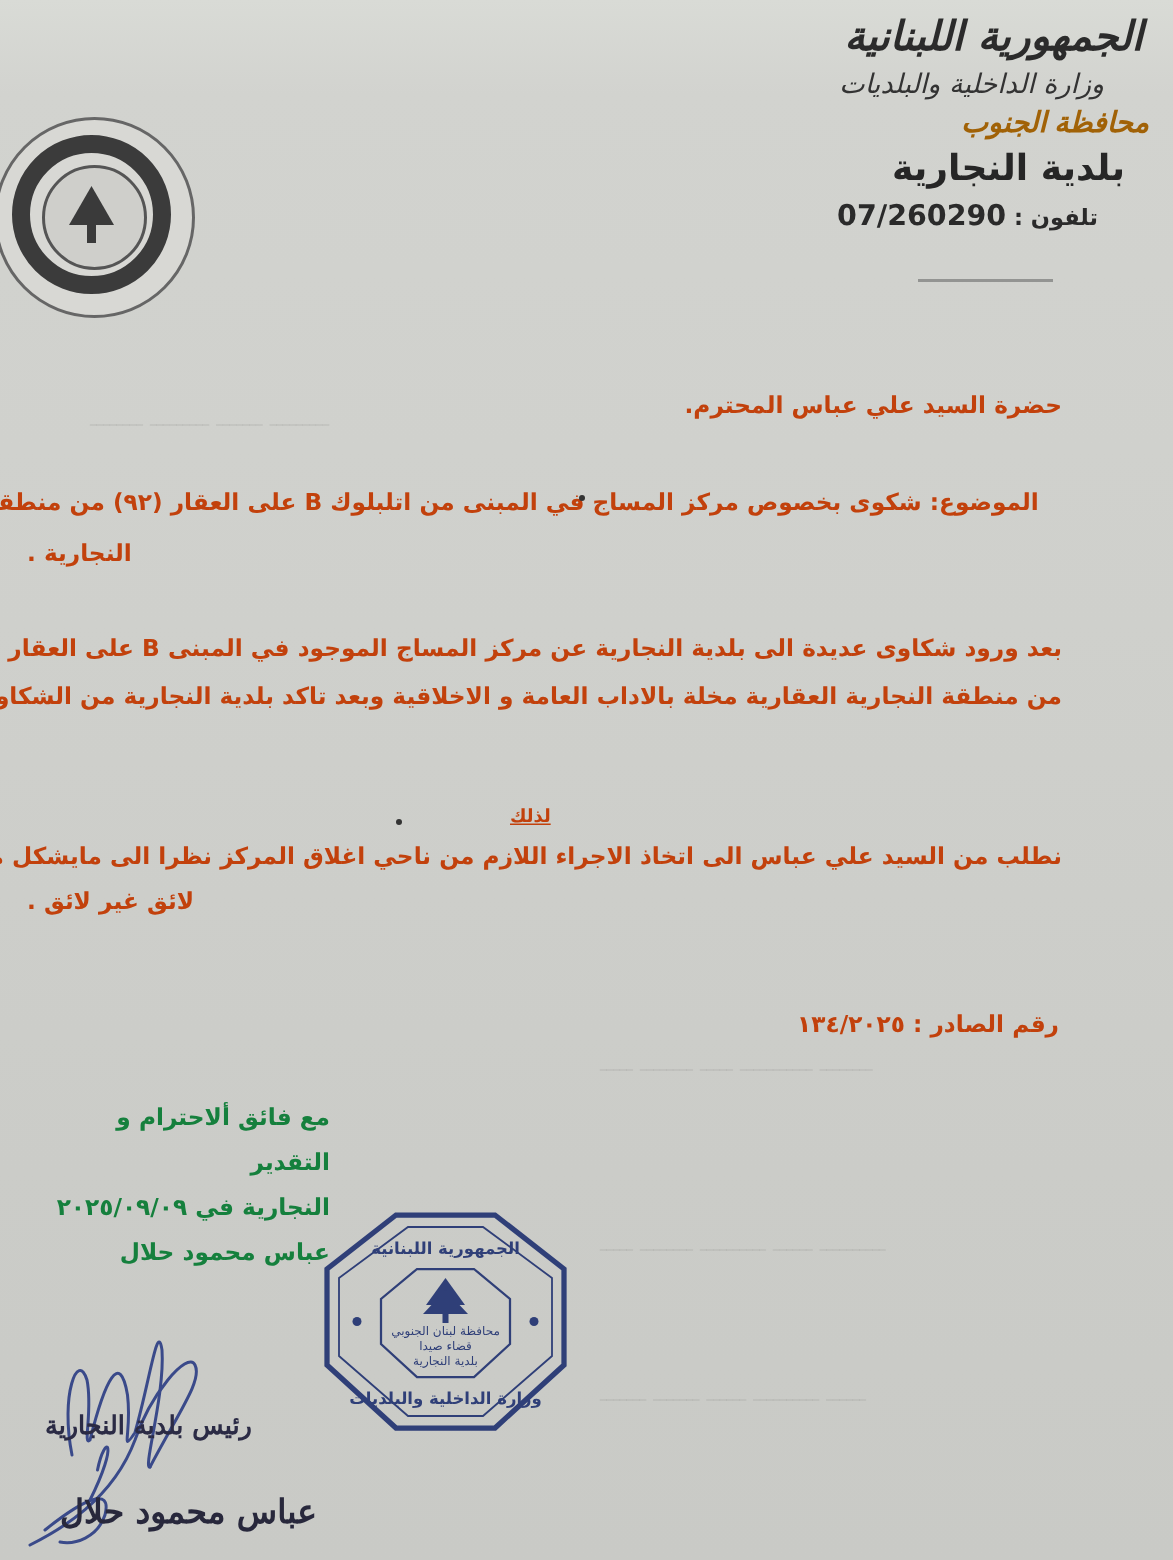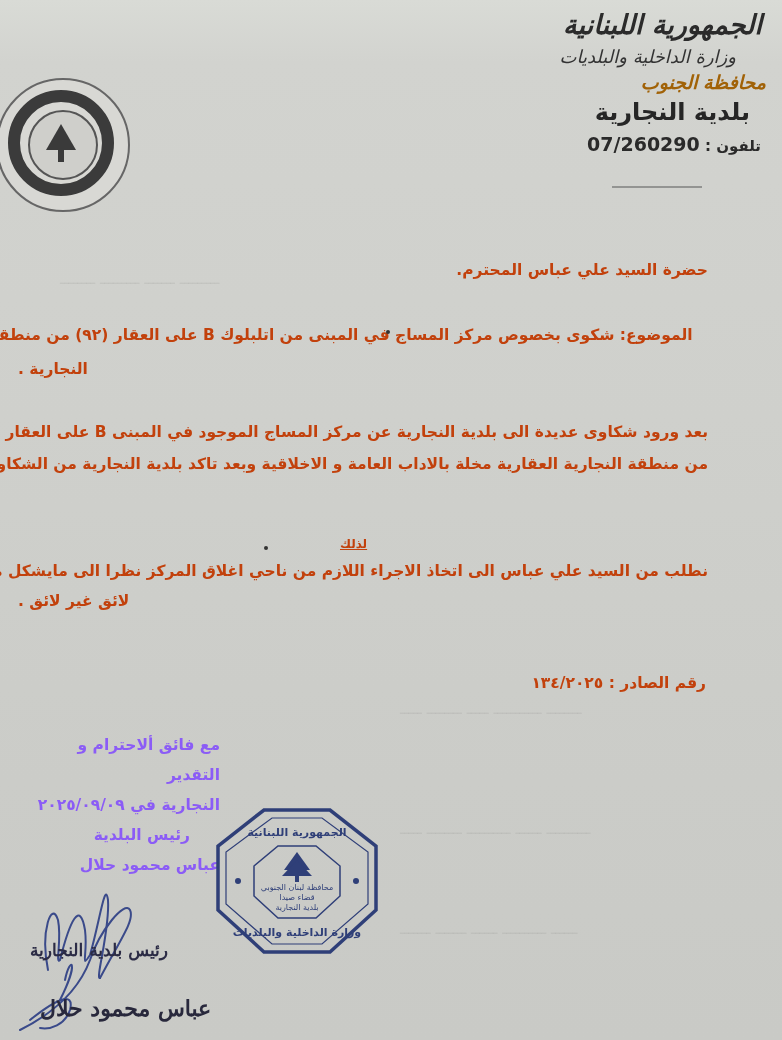--- a/index.html
+++ b/index.html
@@ -11,21 +11,21 @@
     }
     .page { position:absolute; inset:0; }
     .bleed { position:absolute; color:rgba(60,60,60,0.08); font-size:15px; direction:rtl; white-space:nowrap; }
 
     
     .header { position:absolute; right:16px; top:8px; width:250px; direction:rtl; text-align:center; }
     .h-republic { font-family:"DejaVu Serif", serif; font-size:27px; font-weight:bold; font-style:italic; color:#2b2b2b; line-height:34px; text-align:right; margin-right:4px; }
     .h-ministry { font-family:"DejaVu Serif", serif; font-size:18px; font-style:italic; color:#333; line-height:26px; margin-top:2px; text-align:right; margin-right:30px;}
     .h-gov { font-family:Liberation Sans, sans-serif; font-size:19px; font-style:italic; font-weight:bold; color:#a16207; line-height:26px; text-align:right;}
     .h-muni { font-family:"DejaVu Sans", sans-serif; font-size:24px; font-weight:bold; color:#262626; line-height:32px; margin-right:16px; text-align:right;}
-    .h-phone { font-size:15px; font-weight:bold; color:#2a2a2a; line-height:24px; margin-top:4px; text-align:right; margin-right:5px;}
+    .h-phone { font-size:15px; font-weight:bold; color:#2a2a2a; line-height:24px; margin-top:4px; text-align:right; margin-right:34px;}
     .h-phone .num { font-size:19px; direction:ltr; unicode-bidi:embed; }
     .h-rule { position:absolute; right:80px; top:186px; width:90px; height:2px; background:#555; opacity:.5; }
 
     
     .seal-round { position:absolute; left:-4px; top:78px; width:130px; height:130px; border-radius:50%; border:2px solid #666; background:#d8d8d4; }
     .seal-round .ring { position:absolute; left:10px; top:10px; width:106px; height:106px; border-radius:50%; border:12px solid #3b3b3b; box-sizing:border-box; }
     .seal-round .inner { position:absolute; left:30px; top:30px; width:66px; height:66px; border-radius:50%; background:#cfcfcb; border:2px solid #555; }
     .seal-round .tree { position:absolute; left:48px; top:44px; width:0; height:0; border-left:15px solid transparent; border-right:15px solid transparent; border-bottom:26px solid #3a3a3a; }
     .seal-round .trunk { position:absolute; left:60px; top:70px; width:6px; height:12px; background:#3a3a3a; }
 
@@ -36,21 +36,21 @@
     .caller { right:74px; top:288px; }
     .subject { right:74px; top:318px; width:690px; line-height:34px; }
     .subject .lbl { display:inline-block; width:82px; }
     .para1 { right:74px; top:416px; width:690px; line-height:32px; }
     .therefore { left:340px; top:537px; font-size:12px; text-decoration:underline; }
     .dot { position:absolute; width:4px; height:4px; background:#333; border-radius:50%; }
     .para2 { right:74px; top:556px; width:690px; line-height:30px; }
     .refno { right:76px; top:674px; }
 
     
-    .closing { position:absolute; left:30px; top:730px; width:190px; direction:rtl; text-align:right; font-size:15.5px; font-weight:bold; color:#8b5cf6; line-height:30px; }
+    .closing { position:absolute; left:30px; top:730px; width:190px; direction:rtl; text-align:right; font-size:15.5px; font-weight:bold; color:#15803d; line-height:30px; }
     .closing .c-title { margin-right:30px; }
 
     
     .sig-title { position:absolute; left:30px; top:940px; direction:rtl; font-family:"DejaVu Serif", serif; font-weight:bold; font-size:17px; color:#2b2b45; }
     .sig-name { position:absolute; left:40px; top:995px; direction:rtl; font-family:"DejaVu Serif", serif; font-weight:bold; font-size:22px; color:#28283c; }
     .signature { position:absolute; left:0; top:860px; width:200px; height:180px; }
 
     
     .stamp { position:absolute; left:212px; top:806px; width:170px; height:150px; }
     .stamp-text { font-size:8px; fill:#2f3f78; }
@@ -107,21 +107,20 @@
   </div>
 
   <div class="rtl refno line">
     <span>رقم الصادر :</span>
     <span>١٣٤/٢٠٢٥</span>
   </div>
 
   <div class="closing">
     <div>مع فائق ألاحترام و التقدير</div>
     <div>النجارية في ٢٠٢٥/٠٩/٠٩</div>
-    <div class="c-title">رئيس البلدية</div>
     <div>عباس محمود حلال</div>
   </div>
 
   <svg class="signature" viewBox="0 0 200 180">
     <g fill="none" stroke="#3a4a8a" stroke-width="2" stroke-linecap="round">
       <path d="M48 110 C40 70, 52 40, 58 60 C62 80, 55 105, 60 100 C70 60, 80 40, 85 70 C88 95, 80 110, 90 95 C100 60, 105 20, 108 40 C110 70, 95 120, 100 118"></path>
       <path d="M100 118 C120 80, 135 60, 130 50 C125 40, 100 70, 90 100 C75 140, 40 160, 20 170"></path>
       <path d="M30 160 C55 140, 75 130, 70 150 C65 165, 50 170, 40 168"></path>
       <path d="M60 140 C80 100, 70 95, 65 120"></path>
     </g>

